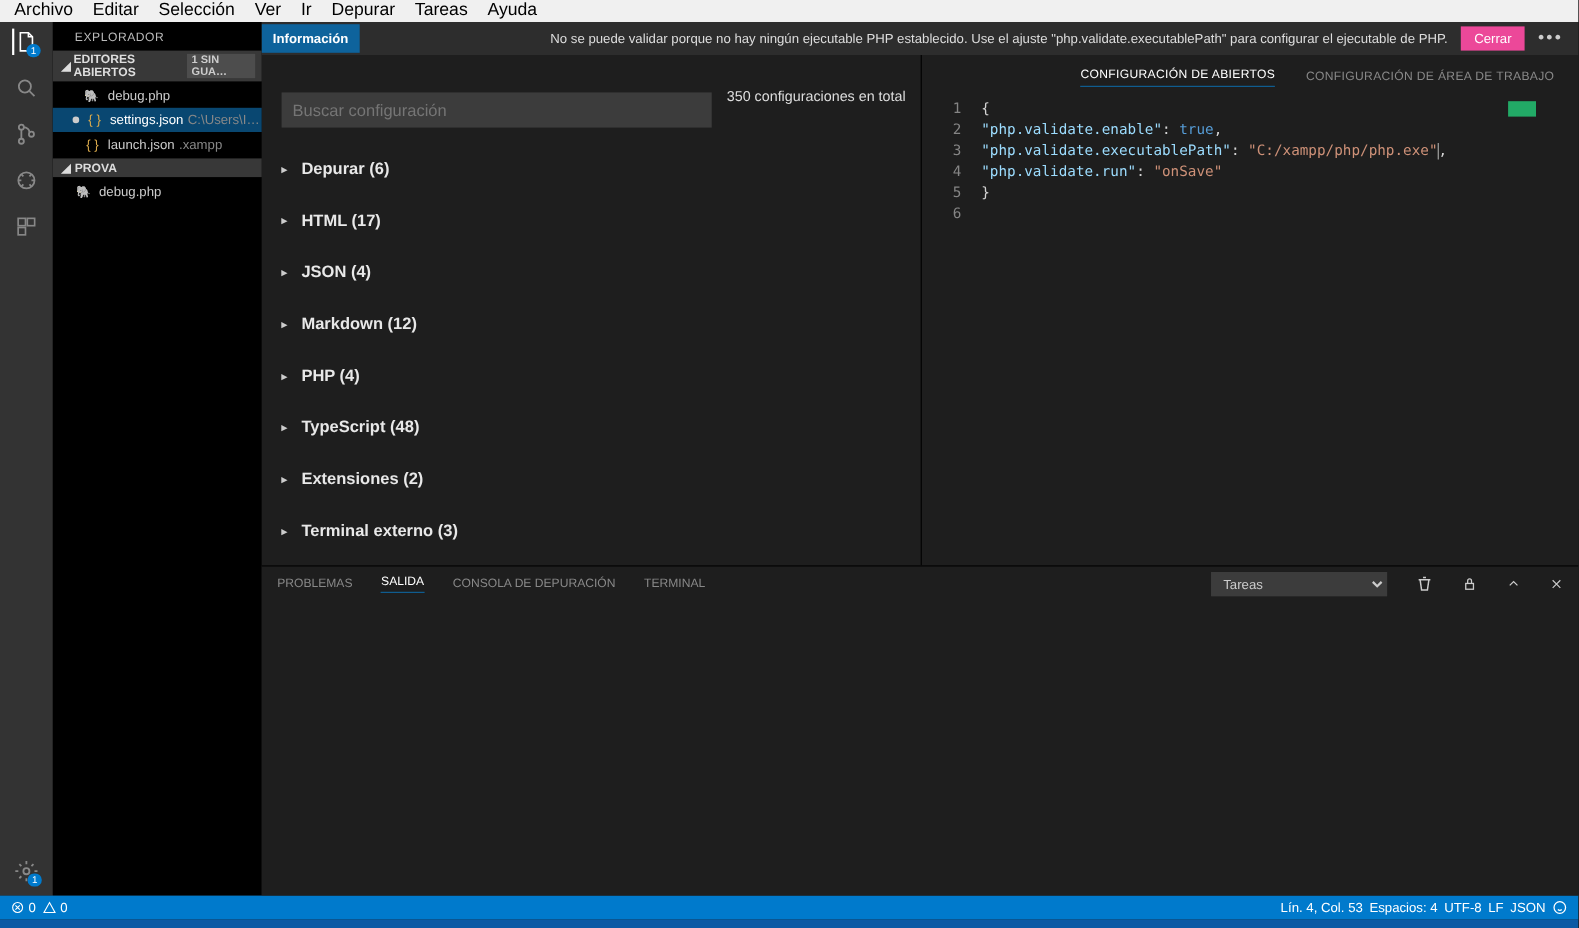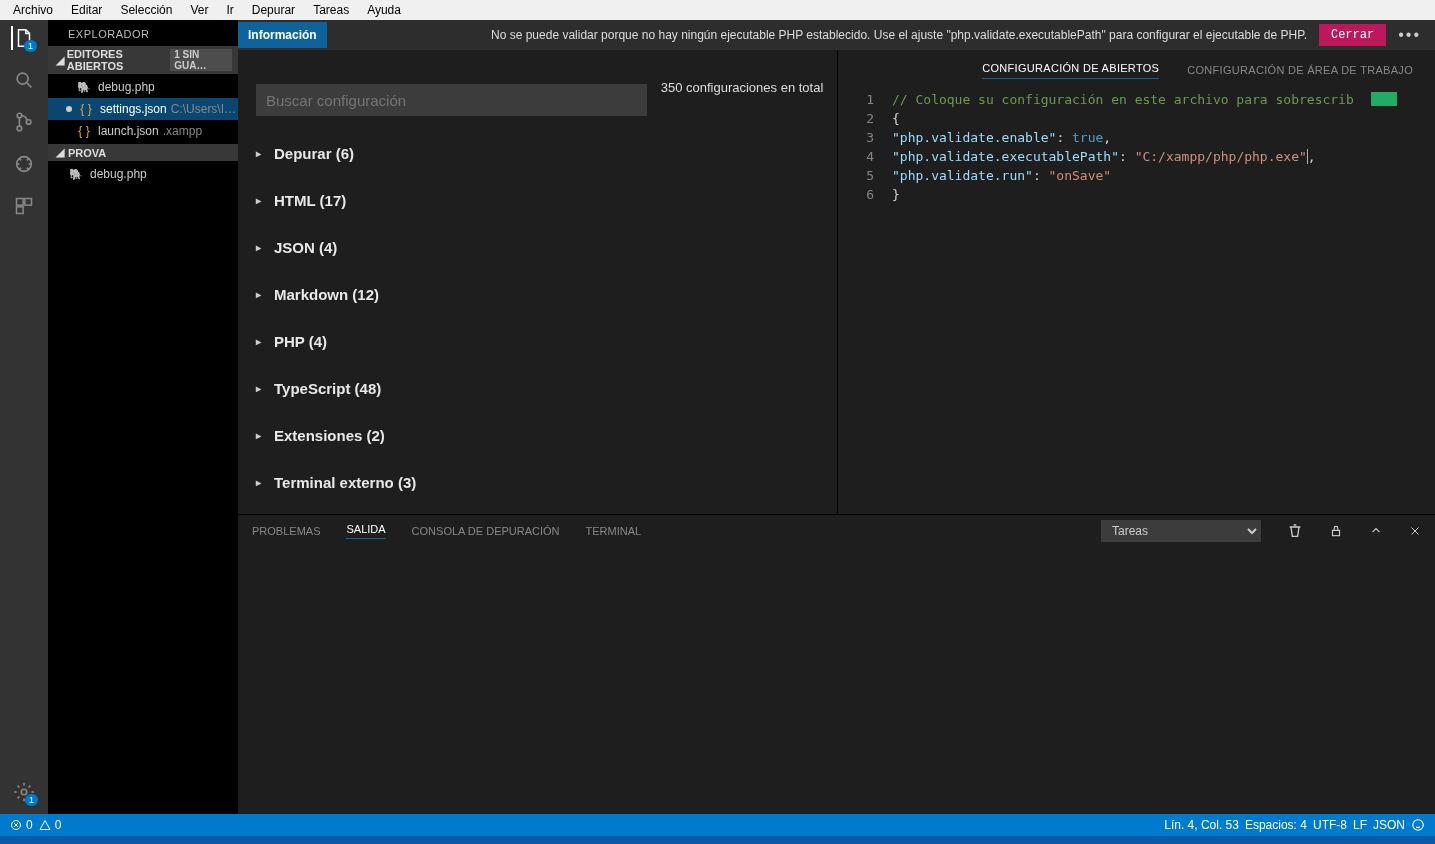--- a/index.html
+++ b/index.html
@@ -12,21 +12,21 @@
       overflow:hidden;
     }
     
     .menubar{
       height:20px;
       background:#f0f0f0;
       color:#000;
       display:flex;
       align-items:center;
       padding-left:4px;
-      font-size:12px;
+      font-size:16px;
     }
     .menubar span{ padding:0 9px; cursor:default; }
     
     .app{
       display:flex;
       height:calc(100% - 20px - 22px - 8px);
       background:#1e1e1e;
     }
     
     .activity{
@@ -56,21 +56,21 @@
     .php-ic{ color:#a074c4; font-size:11px;}
     .json-ic{ color:#d9a94b; }
     .tree-label{ white-space:nowrap; overflow:hidden;}
     .tree-dim{ color:#888; margin-left:4px;}
     .dot{width:6px;height:6px;border-radius:50%;background:#ccc;margin-right:6px;margin-left:-10px;}
     
     .editor{ flex:1; display:flex; flex-direction:column; background:#1e1e1e; min-width:0;}
     .notif{ height:30px; background:#2d2d2d; display:flex; align-items:center; font-size:12px; gap:12px; padding-right:14px;text-align:right;}
     .notif .tag{ background:#0e639c; color:#fff; padding:6px 10px; font-weight:bold;}
     .notif .msg{ color:#ddd; flex:1; white-space:nowrap; overflow:hidden;}
-    .notif .close{ background:#be185d; color:#fff; padding:4px 12px; cursor:pointer;font-family:Liberation Mono, monospace;}
+    .notif .close{ background:#ec4899; color:#fff; padding:4px 12px; cursor:pointer;}
     .notif .dots{ color:#ccc; font-size:16px; letter-spacing:2px;}
     .workrow{ display:flex; flex:1; min-height:0;}
     .work-left{ width:600px; display:flex; flex-direction:column; border-right:1px solid #000;}
     .work-right{ flex:1; display:flex; flex-direction:column; min-width:0;}
     .spacer-top{height:30px;}
     .searchbar{ height:40px; display:flex;}
     .searchbar input{
       flex:1; margin:4px 0 4px 18px; background:#3c3c3c; border:none; color:#eee;
       font-size:15px; padding:0 10px; outline:none;
     }
@@ -277,21 +277,20 @@
         <div class="code-area">
           <div class="gutter">
             <div>1</div>
               <div>2</div>
               <div>3</div>
               <div>4</div>
               <div>5</div>
               <div>6</div>
           </div>
           <div class="code">
-            <div><span class="tok-c">// Coloque su configuración en este archivo para sobrescrib</span></div>
             <div><span class="tok-p">{</span></div>
             <div><span class="tok-k">"php.validate.enable"</span><span class="tok-p">: </span><span class="tok-bool">true</span><span class="tok-p">,</span></div>
             <div><span class="tok-k">"php.validate.executablePath"</span><span class="tok-p">: </span><span class="tok-str">"C:/xampp/php/php.exe"</span><span class="caret"></span><span class="tok-p">,</span></div>
             <div><span class="tok-k">"php.validate.run"</span><span class="tok-p">: </span><span class="tok-str">"onSave"</span></div>
             <div><span class="tok-p">}</span></div>
           </div>
           <div class="minimap"></div>
         </div>
       </div>
     </div>

